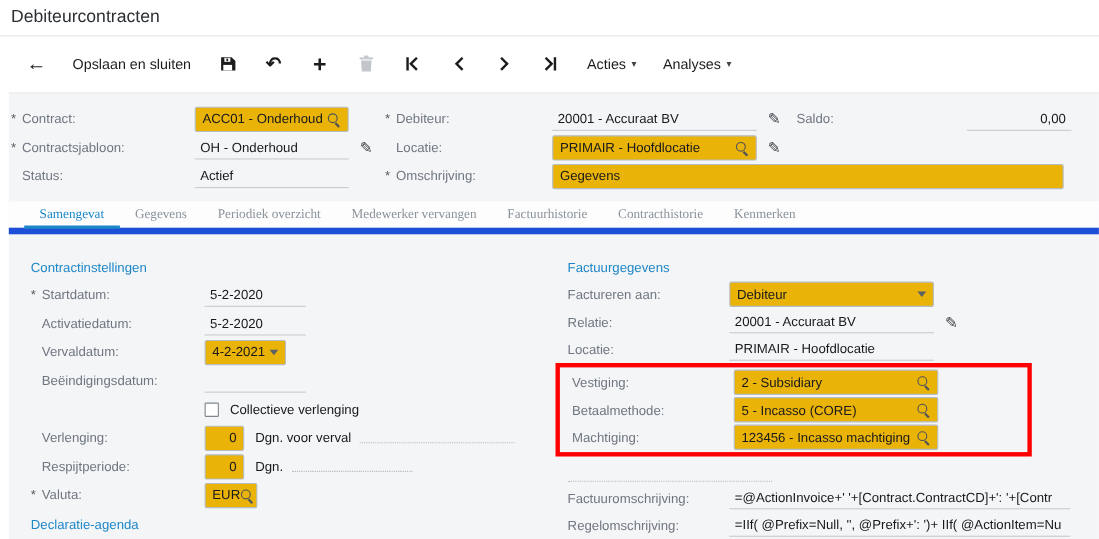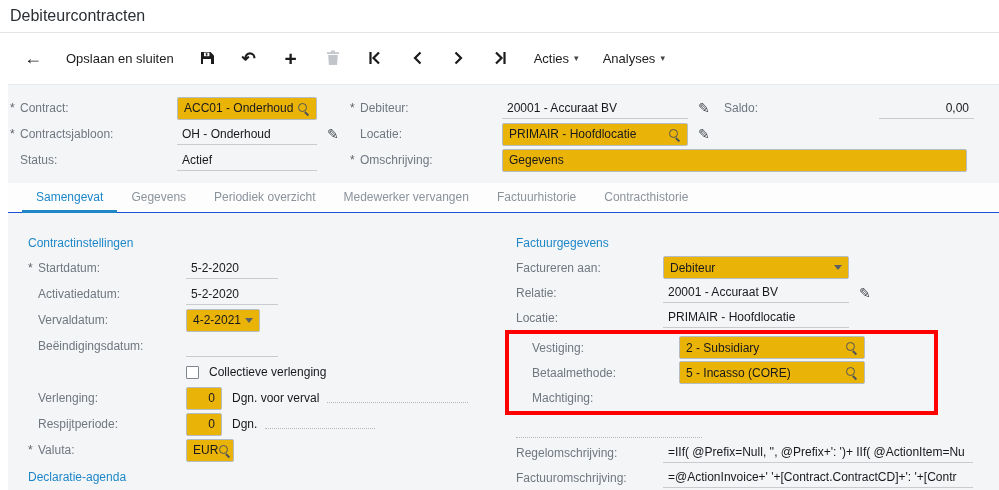--- a/index.html
+++ b/index.html
@@ -72,21 +72,21 @@
   .hcol2 { position: absolute; left: 342px; top: 10px; width: 640px; }
   .hcol2 .flabel { width: 152px; }
   .hcol2 .fld { width: 186px; }
   .hcol2 .fld-wide { width: 465px; }
   .saldo { position: absolute; left: 716px; top: 10px; width: 250px; }
   .saldo .val-u { margin-left: auto; width: 95px; justify-content: flex-end; text-align: right; }
   .pencil-after { margin-left: 10px; }
   
   .tabs {
     position: absolute; top: 98px; left: 0; right: 0; height: 30px; background: #fdfdfe;
-    border-bottom: 1px solid #1d4ed8; display: flex; padding-left: 14px; align-items: stretch;
+    border-bottom: 6px solid #1d4ed8; display: flex; padding-left: 14px; align-items: stretch; font-family: Liberation Serif, serif;
   }
   .tab {
     padding: 0 14px; display: flex; align-items: center; color: #8b939b; cursor: pointer;
     border-bottom: 3px solid transparent; margin-bottom: -1px; white-space: nowrap;
   }
   .tab.active { color: #1e87c8; border-bottom-color: #1e87c8; }
   
   .section-title { color: #1e87c8; height: 24px; display: flex; align-items: center; }
   .col-left  { position: absolute; left: 20px;  top: 146px; width: 440px; }
   .col-left .flabel { width: 158px; }
@@ -98,21 +98,21 @@
   .col-right .frow { height: 25px; padding-left: 10px; }
   .col-right .flabel { width: 147px; }
   .col-right .fld { width: 186px; }
   .col-right .fld-formula { width: 310px; }
   .suffix { margin-left: 10px; color: #17191c; white-space: nowrap; }
   .dotfill { flex: 1; border-bottom: 1px dotted #b2b8bf; height: 1px; align-self: flex-end; margin-bottom: 8px; margin-left: 8px; }
   .dotshort { width: 110px; border-bottom: 1px dotted #b2b8bf; height: 1px; align-self: flex-end; margin-bottom: 8px; margin-left: 8px; }
   .link-blue { color: #1e87c8; cursor: pointer; height: 24px; display: flex; align-items: center; margin-top: 2px; }
   
   .red-group {
-    border: 4px solid #ff0000; margin-left: -1px; width: 433px; padding: 1px 16px;
+    border: 4px solid #ff0000; margin-left: -1px; width: 433px; padding: 1px 4px;
   }
   .red-group .frow { padding-left: 7px; }
 </style>
 </head>
 <body>
 
 <div class="titlebar">Debiteurcontracten</div>
 
 <div class="toolbar">
   <div class="tbtn">
@@ -271,20 +271,23 @@
         <span>Periodiek overzicht</span>
       </div>
     <div class="tab">
         <span>Medewerker vervangen</span>
       </div>
     <div class="tab">
         <span>Factuurhistorie</span>
       </div>
     <div class="tab">
         <span>Contracthistorie</span>
+      </div>
+    <div class="tab">
+        <span>Kenmerken</span>
       </div>
   </div>
 
   <div class="col-left">
     <div class="section-title">Contractinstellingen</div>
 
     <div class="frow">
       <div class="flabel">
           <span class="req">*</span>
           <span>Startdatum:</span>
@@ -407,37 +410,41 @@
           </div>
         <div class="box fld">
           <span>5 - Incasso (CORE)</span>
           <span class="icon-search"></span>
         </div>
       </div>
       <div class="frow">
         <div class="flabel">
             <span>Machtiging:</span>
           </div>
+        <div class="box fld">
+          <span>123456 - Incasso machtiging</span>
+          <span class="icon-search"></span>
+        </div>
       </div>
     </div>
 
     <div class="frow">
       <div class="dotted-u fld"><span></span></div>
+    </div>
+    <div class="frow">
+      <div class="flabel">
+          <span>Factuuromschrijving:</span>
+        </div>
+      <div class="val-u fld-formula">
+          <span>=@ActionInvoice+' '+[Contract.ContractCD]+': '+[Contr</span>
+        </div>
     </div>
     <div class="frow">
       <div class="flabel">
           <span>Regelomschrijving:</span>
         </div>
       <div class="val-u fld-formula">
           <span>=IIf( @Prefix=Null, '', @Prefix+': ')+ IIf( @ActionItem=Nu</span>
         </div>
     </div>
-    <div class="frow">
-      <div class="flabel">
-          <span>Factuuromschrijving:</span>
-        </div>
-      <div class="val-u fld-formula">
-          <span>=@ActionInvoice+' '+[Contract.ContractCD]+': '+[Contr</span>
-        </div>
-    </div>
   </div>
 
 </div>
 
 </body></html>

